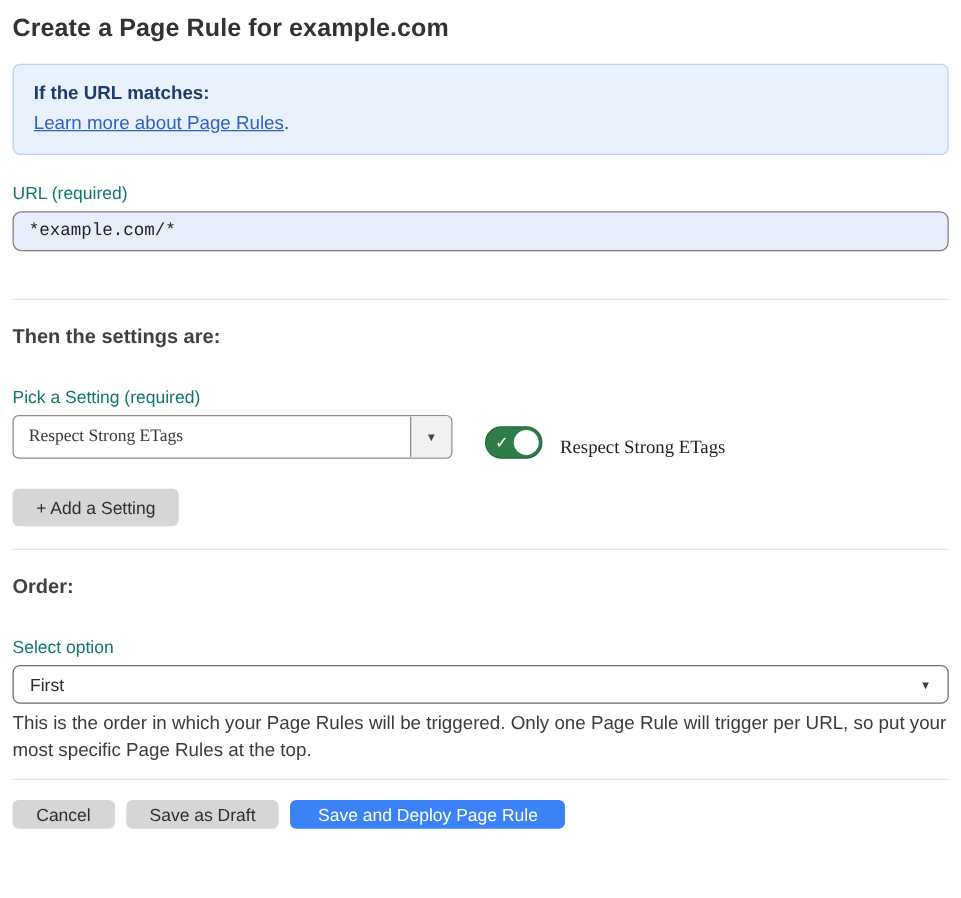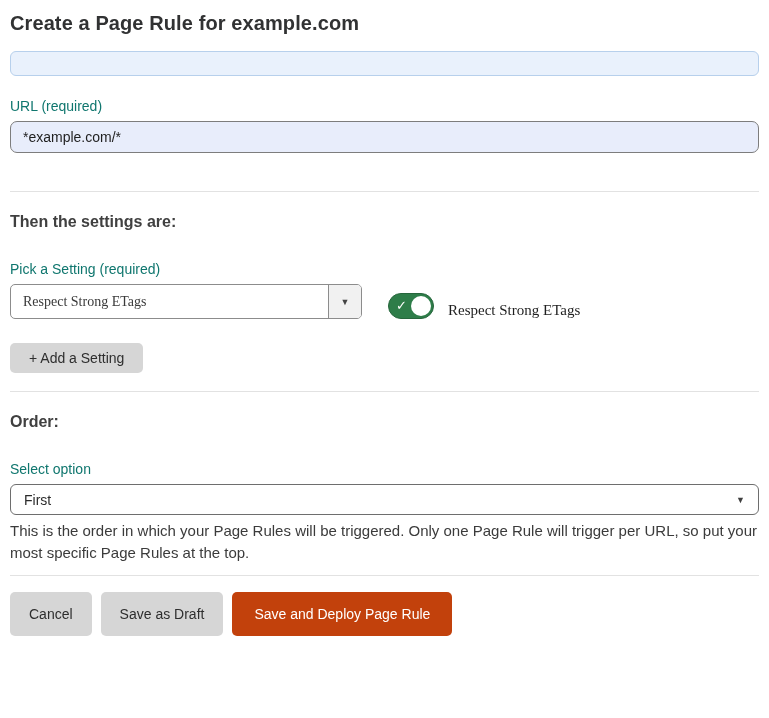--- a/index.html
+++ b/index.html
@@ -42,21 +42,21 @@
     line-height:18px;
   }
   
   .url-input {
     width:749px;
     height:32px;
     background:#e8edfb;
     border:1px solid #7d7d7d;
     border-radius:7px;
     padding:0 12px;
-    font-family:Liberation Sans, sans-serif;
+    font-family:Liberation Mono, monospace;
     font-size:14px;
     color:#1f1f1f;
     outline:none;
   }
   .divider {
     border:none;
     border-top:1px solid #e2e2e2;
     margin:0;
   }
   .divider-1 { margin-top:38px; }
@@ -137,30 +137,30 @@
   .toggle-label {
     font-size:15px;
     color:#1f1f1f;
     margin-left:14px;
   }
   
   .btn {
     display:inline-flex;
     align-items:center;
     justify-content:center;
-    height:44px;
+    height:23px;
     border:none;
     border-radius:5px;
     font-family:"Liberation Sans", sans-serif;
     font-size:14px;
     cursor:pointer;
     padding:0 19px;
   }
   .btn-gray { background:#d6d6d6; color:#2e2e2e; }
-  .btn-blue { background:#c2410c; color:#ffffff; padding:0 22px; }
+  .btn-blue { background:#3b82f6; color:#ffffff; padding:0 22px; }
   .add-setting-btn { margin-top:24px; height:30px; }
   .divider-2 { margin-top:18px; }
   .divider-3 { margin-top:11px; }
   
   .order-select {
     width:749px;
     height:31px;
     margin-top:0;
     border:1px solid #6e6e6e;
     border-radius:6px;
@@ -189,20 +189,22 @@
   }
 </style>
 </head>
 <body>
 
 
 
 <h1 class="page-title">Create a Page Rule for example.com</h1>
 
 <div class="info-box">
+  <div class="info-heading">If the URL matches:</div>
+  <div><a class="info-link">Learn more about Page Rules</a><span>.</span></div>
 </div>
 
 <div class="field-label">URL (required)</div>
 <input class="url-input" type="text" value="*example.com/*" style="">
 
 <hr class="divider divider-1">
 
 <div class="section-heading">Then the settings are:</div>
 
 <div class="field-label picker-label">Pick a Setting (required)</div>

